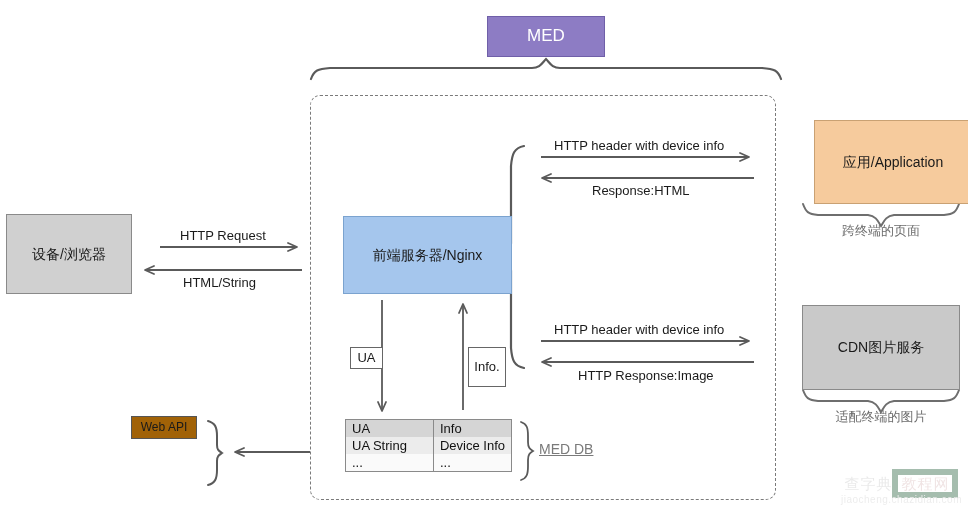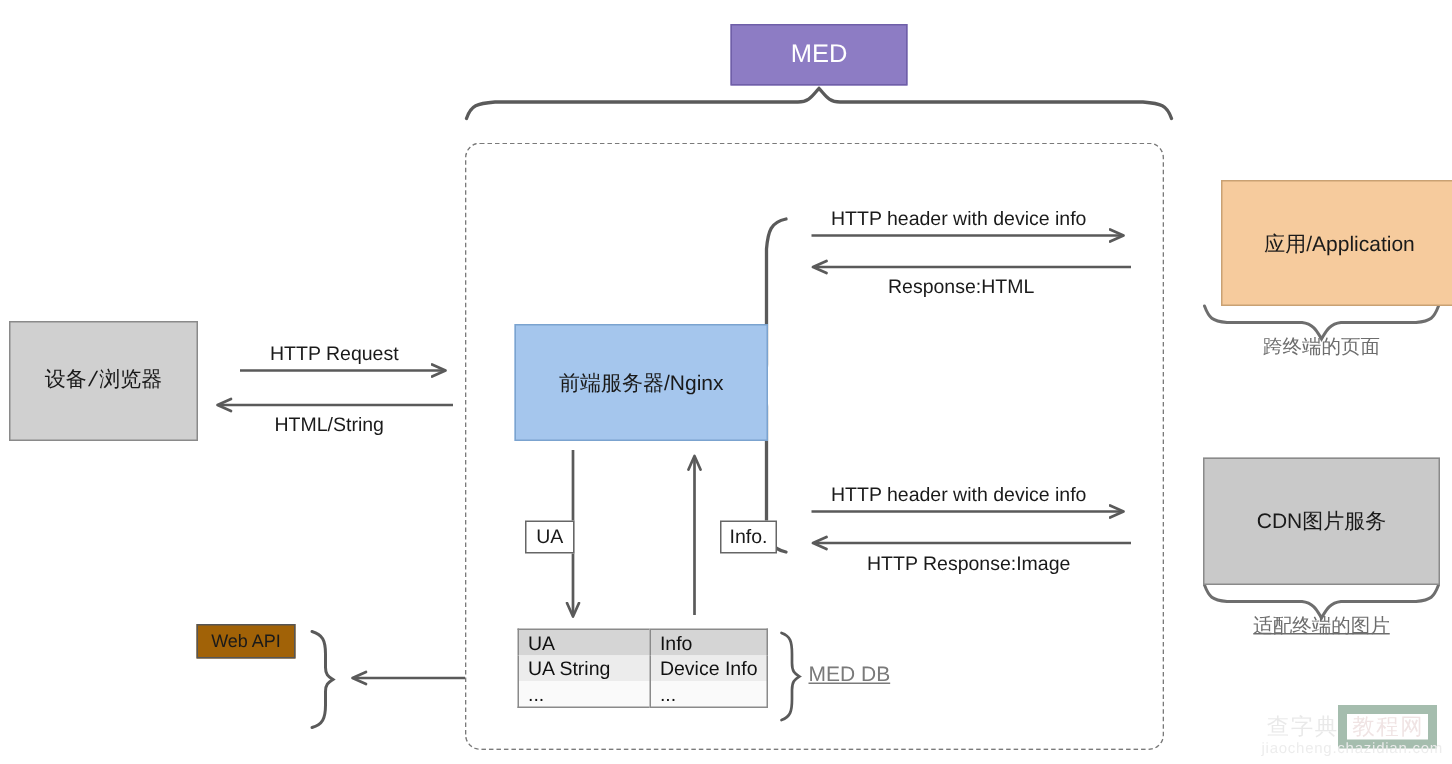--- a/index.html
+++ b/index.html
@@ -33,21 +33,20 @@
   }
   .box-med {
     background: #8d7cc4;
     border: 1px solid #6f5fa8;
     color: #ffffff;
     font-size: 17px;
   }
   .box-gray {
     background: #d0d0d0;
     border: 1px solid #8a8a8a;
-    font-family: Liberation Mono, monospace;
   }
   .box-blue {
     background: #a5c6ed;
     border: 1px solid #7ba3cf;
   }
   .box-orange {
     background: #f6cb9d;
     border: 1px solid #c9a173;
     margin-left: 12px;
   }
@@ -240,33 +239,33 @@
   </div>
 
   <div class="box box-orange" style="left:802px; top:120px; width:158px; height:84px;">
     <span>应用/Application</span>
   </div>
   <div class="label-cn" style="left:802px; top:222px; width:158px;">跨终端的页面</div>
 
   <div class="box box-cdn" style="left:802px; top:305px; width:158px; height:85px;">
     <span>CDN图片服务</span>
   </div>
-  <div class="label-cn" style="left:802px; top:408px; width:158px;text-decoration:underline;">适配终端的图片</div>
+  <div class="label-cn" style="left:802px; top:408px; width:158px;">适配终端的图片</div>
 
   <div class="box box-tag" style="left:131px; top:416px; width:66px; height:23px;">
     <span>Web API</span>
   </div>
   <div class="box box-tag" style="left:131px; top:465px; width:66px; height:23px;margin-top:48px;">
     <span>TFS接口</span>
   </div>
 
   <div class="box box-small" style="left:350px; top:347px; width:33px; height:22px;">
     <span>UA</span>
   </div>
-  <div class="box box-small" style="left:480px; top:347px; width:38px; height:22px;">
+  <div class="box box-small" style="left:468px; top:347px; width:38px; height:40px;">
     <span>Info.</span>
   </div>
 
   <div class="label" style="left:180px; top:228px;">HTTP Request</div>
   <div class="label" style="left:183px; top:275px;">HTML/String</div>
 
   <div class="label" style="left:554px; top:138px;">HTTP header with device info</div>
   <div class="label" style="left:592px; top:183px;">Response:HTML</div>
 
   <div class="label" style="left:554px; top:322px;">HTTP header with device info</div>

